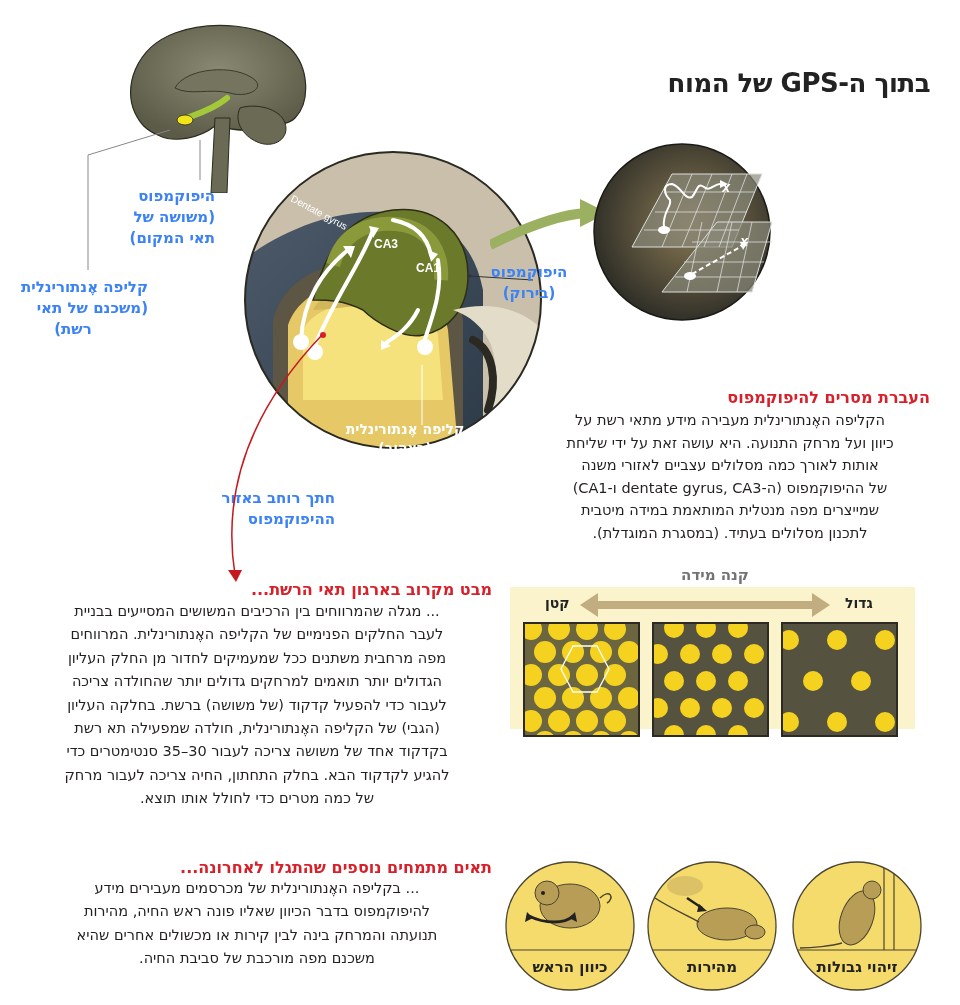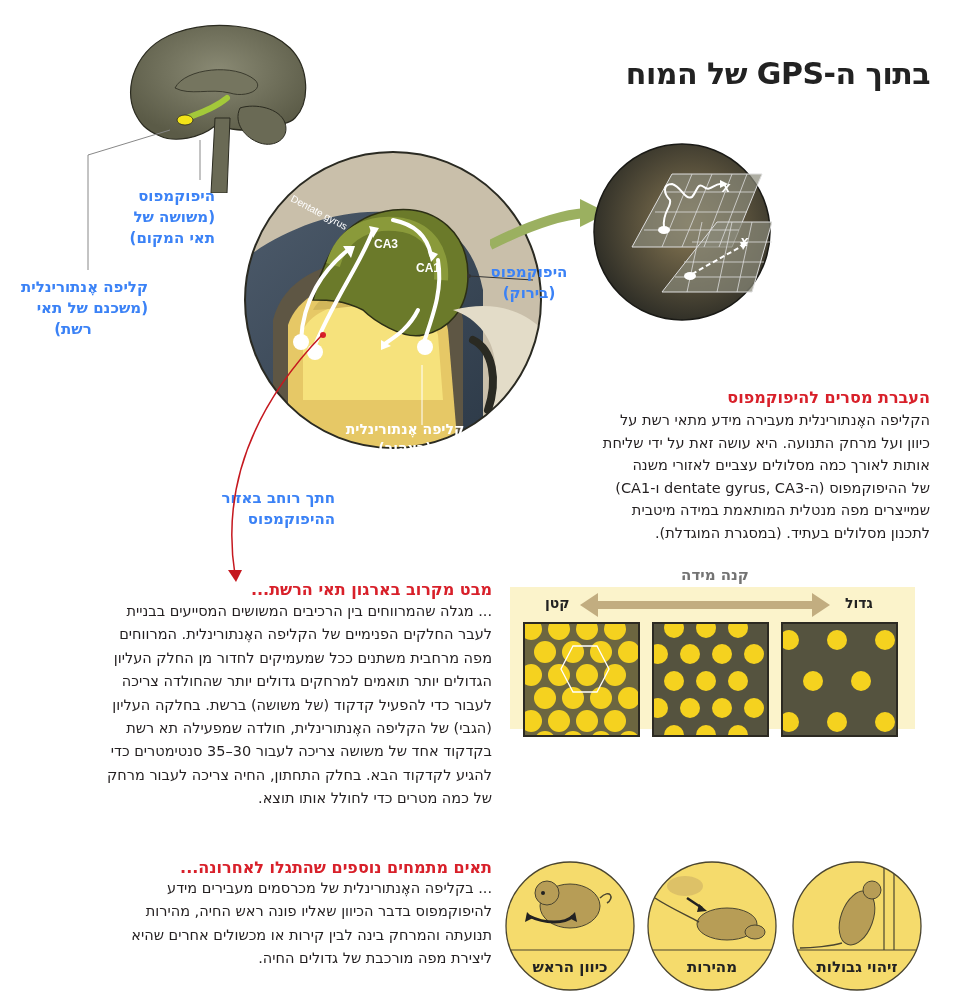--- a/index.html
+++ b/index.html
@@ -1,23 +1,23 @@
 <!DOCTYPE html>
 <html lang="he" dir="rtl"><head>
 <meta charset="utf-8">
 <style>
   * { box-sizing: border-box; margin: 0; padding: 0; }
   html, body { width: 960px; height: 1005px; background: #ffffff; overflow: hidden; }
   body { position: relative; font-family: "DejaVu Sans", "Liberation Sans", sans-serif; color: #231f20; }
   .abs { position: absolute; }
-  .title { right: 30px; top: 56px; font-size: 30px; font-weight: bold; color: #222; letter-spacing: -0.5px; direction: rtl; }
+  .title { right: 30px; top: 68px; font-size: 26px; font-weight: bold; color: #222; letter-spacing: -0.5px; direction: rtl; }
   .label { font-size: 15px; line-height: 21px; font-weight: bold; color: #3b82f6; text-align: right; direction: rtl; }
   .label-light { font-size: 14px; line-height: 19px; font-weight: bold; color: #fff; text-align: center; direction: rtl; }
   .section-head { font-size: 16px; font-weight: bold; color: #d8202a; direction: rtl; text-align: right; }
-  .para { font-size: 14.5px; line-height: 23.4px; color: #231f20; direction: rtl; text-align: right; }
+  .para { font-size: 14.5px; line-height: 23.4px; color: #231f20; direction: rtl; text-align: center; }
   .para span { display: block; white-space: nowrap; }
   svg { display: block; }
   .scale-panel { left: 510px; top: 587px; width: 405px; height: 142px; background: #fbf3cb; }
   .scale-title { left: 640px; top: 566px; width: 150px; text-align: center; font-size: 15px; font-weight: bold; color: #737373; }
   .scale-end { font-size: 14px; font-weight: bold; color: #222; }
   .grid-box { top: 622px; width: 117px; height: 115px; border: 2px solid #2c2a22; background: #55533f; overflow: hidden; }
   .rat-label { font-size: 15px; font-weight: bold; color: #222; text-align: center; width: 130px; }
 </style>
 </head>
 <body>
@@ -287,21 +287,21 @@
     </g>
   </svg>
 </div>
 
 <div class="abs" style="right:468px; top:858px; width:470px;">
   <div class="section-head">תאים מתמחים נוספים שהתגלו לאחרונה...</div>
   <div class="para" style="margin-top:0px;">
     <span>... בקליפה האֶנתורינלית של מכרסמים מעבירים מידע</span>
     <span>להיפוקמפוס בדבר הכיוון שאליו פונה ראש החיה, מהירות</span>
     <span>תנועתה והמרחק בינה לבין קירות או מכשולים אחרים שהיא</span>
-    <span>ליצירת מפה מורכבת של גדולים החיה.</span>
+    <span>משכנם מפה מורכבת של סביבת החיה.</span>
   </div>
 </div>
 
 <div class="abs" style="left:505px; top:858px;">
   <svg width="130" height="135" viewBox="0 0 130 135">
     <defs>
         <clipPath id="c1">
           <circle cx="65" cy="68" r="64"></circle>
         </clipPath>
       </defs>

